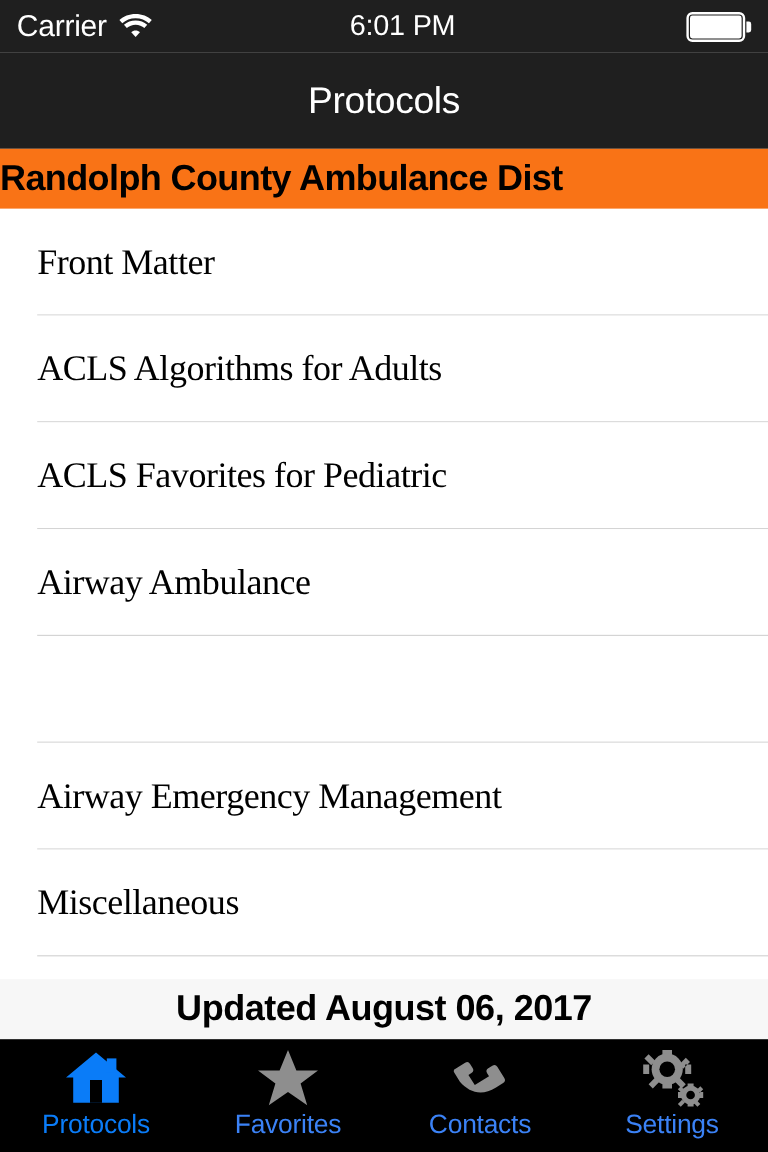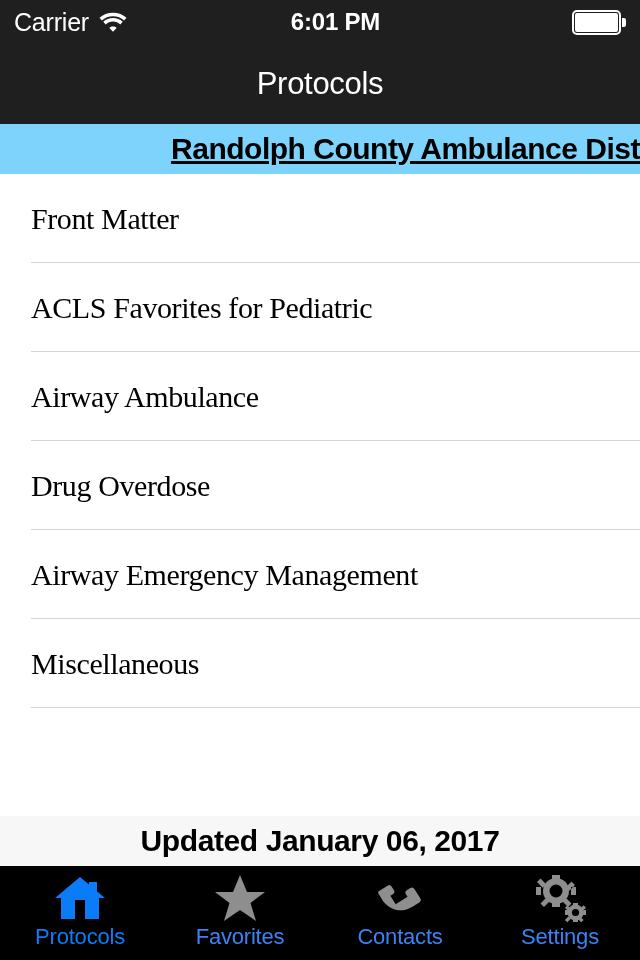--- a/index.html
+++ b/index.html
@@ -15,21 +15,21 @@
   .statusbar {
     height:44px; background:#1f1f1f; color:#ffffff;
     display:flex; align-items:center; position:relative;
     padding:0 14px; flex:0 0 44px;
   }
   .sb-left { display:flex; align-items:flex-end; gap:9px; }
   .carrier { font-size:25px; letter-spacing:-0.2px; }
   .wifi { display:block; }
   .sb-time {
     position:absolute; left:4px; right:0; text-align:center;
-    font-size:24px; font-weight:bold; letter-spacing:-0.2px;
+    font-size:24px; font-weight:normal; letter-spacing:-0.2px;
     pointer-events:none;
     padding-left:27px;
   }
   .sb-right { margin-left:auto; display:flex; align-items:center; }
   .battery { position:relative; width:54px; height:25px; }
   .battery .shell {
     position:absolute; left:0; top:0; width:49px; height:25px;
     border:2px solid #fff; border-radius:5px;
   }
   .battery .fill {
@@ -44,23 +44,23 @@
   
   .navbar {
     height:80px; background:#1f1f1f; color:#fff;
     display:flex; align-items:center; justify-content:center;
     flex:0 0 80px;
   }
   .navbar .title { font-size:31px; letter-spacing:-0.3px; }
 
   
   .section-header {
-    height:50px; background:#7dd3fc;
-    display:flex; align-items:center; justify-content:flex-end;
-    color:#000; flex:0 0 50px;text-decoration:underline;
+    height:50px; background:#f97316;
+    display:flex; align-items:center; justify-content:flex-start;
+    color:#000; flex:0 0 50px;
   }
   .section-header span { font-size:30px; font-weight:bold; letter-spacing:-0.5px; }
 
   
   .list { flex:1 1 auto; background:#ffffff; overflow:hidden;font-family:Liberation Serif, serif; }
   .row {
     height:89px; display:flex; align-items:center;
     padding-left:31px; background:#fff; position:relative;
   }
   .row .label { font-size:30px; color:#000; letter-spacing:-0.4px; }
@@ -125,43 +125,46 @@
   <div class="section-header">
     <span>Randolph County Ambulance Dist</span>
   </div>
 
   <div class="list">
     <div class="row">
       <span class="label">Front Matter</span>
       <span class="sep"></span>
     </div>
     <div class="row">
+      <span class="label">ACLS Algorithms for Adults</span>
+      <span class="sep"></span>
+    </div>
+    <div class="row">
       <span class="label">ACLS Favorites for Pediatric</span>
       <span class="sep"></span>
     </div>
     <div class="row">
       <span class="label">Airway Ambulance</span>
       <span class="sep"></span>
     </div>
     <div class="row">
-      <span class="label">Drug Overdose</span>
       <span class="sep"></span>
     </div>
     <div class="row">
       <span class="label">Airway Emergency Management</span>
       <span class="sep"></span>
     </div>
     <div class="row">
       <span class="label">Miscellaneous</span>
       <span class="sep"></span>
     </div>
   </div>
 
   <div class="footer-band">
-    <span>Updated January 06, 2017</span>
+    <span>Updated August 06, 2017</span>
   </div>
 
   <div class="tabbar">
 
     <div class="tab active">
       <span class="glyph">
         <svg width="54" height="48" viewBox="0 0 54 48">
           <path d="M27 3 L2 24 L8 24 L8 45 L46 45 L46 24 L52 24 Z" fill="#0a7cf8"></path>
           <rect x="36" y="8" width="8" height="12" fill="#0a7cf8"></rect>
           <rect x="22" y="26" width="10" height="19" fill="#000000"></rect>

